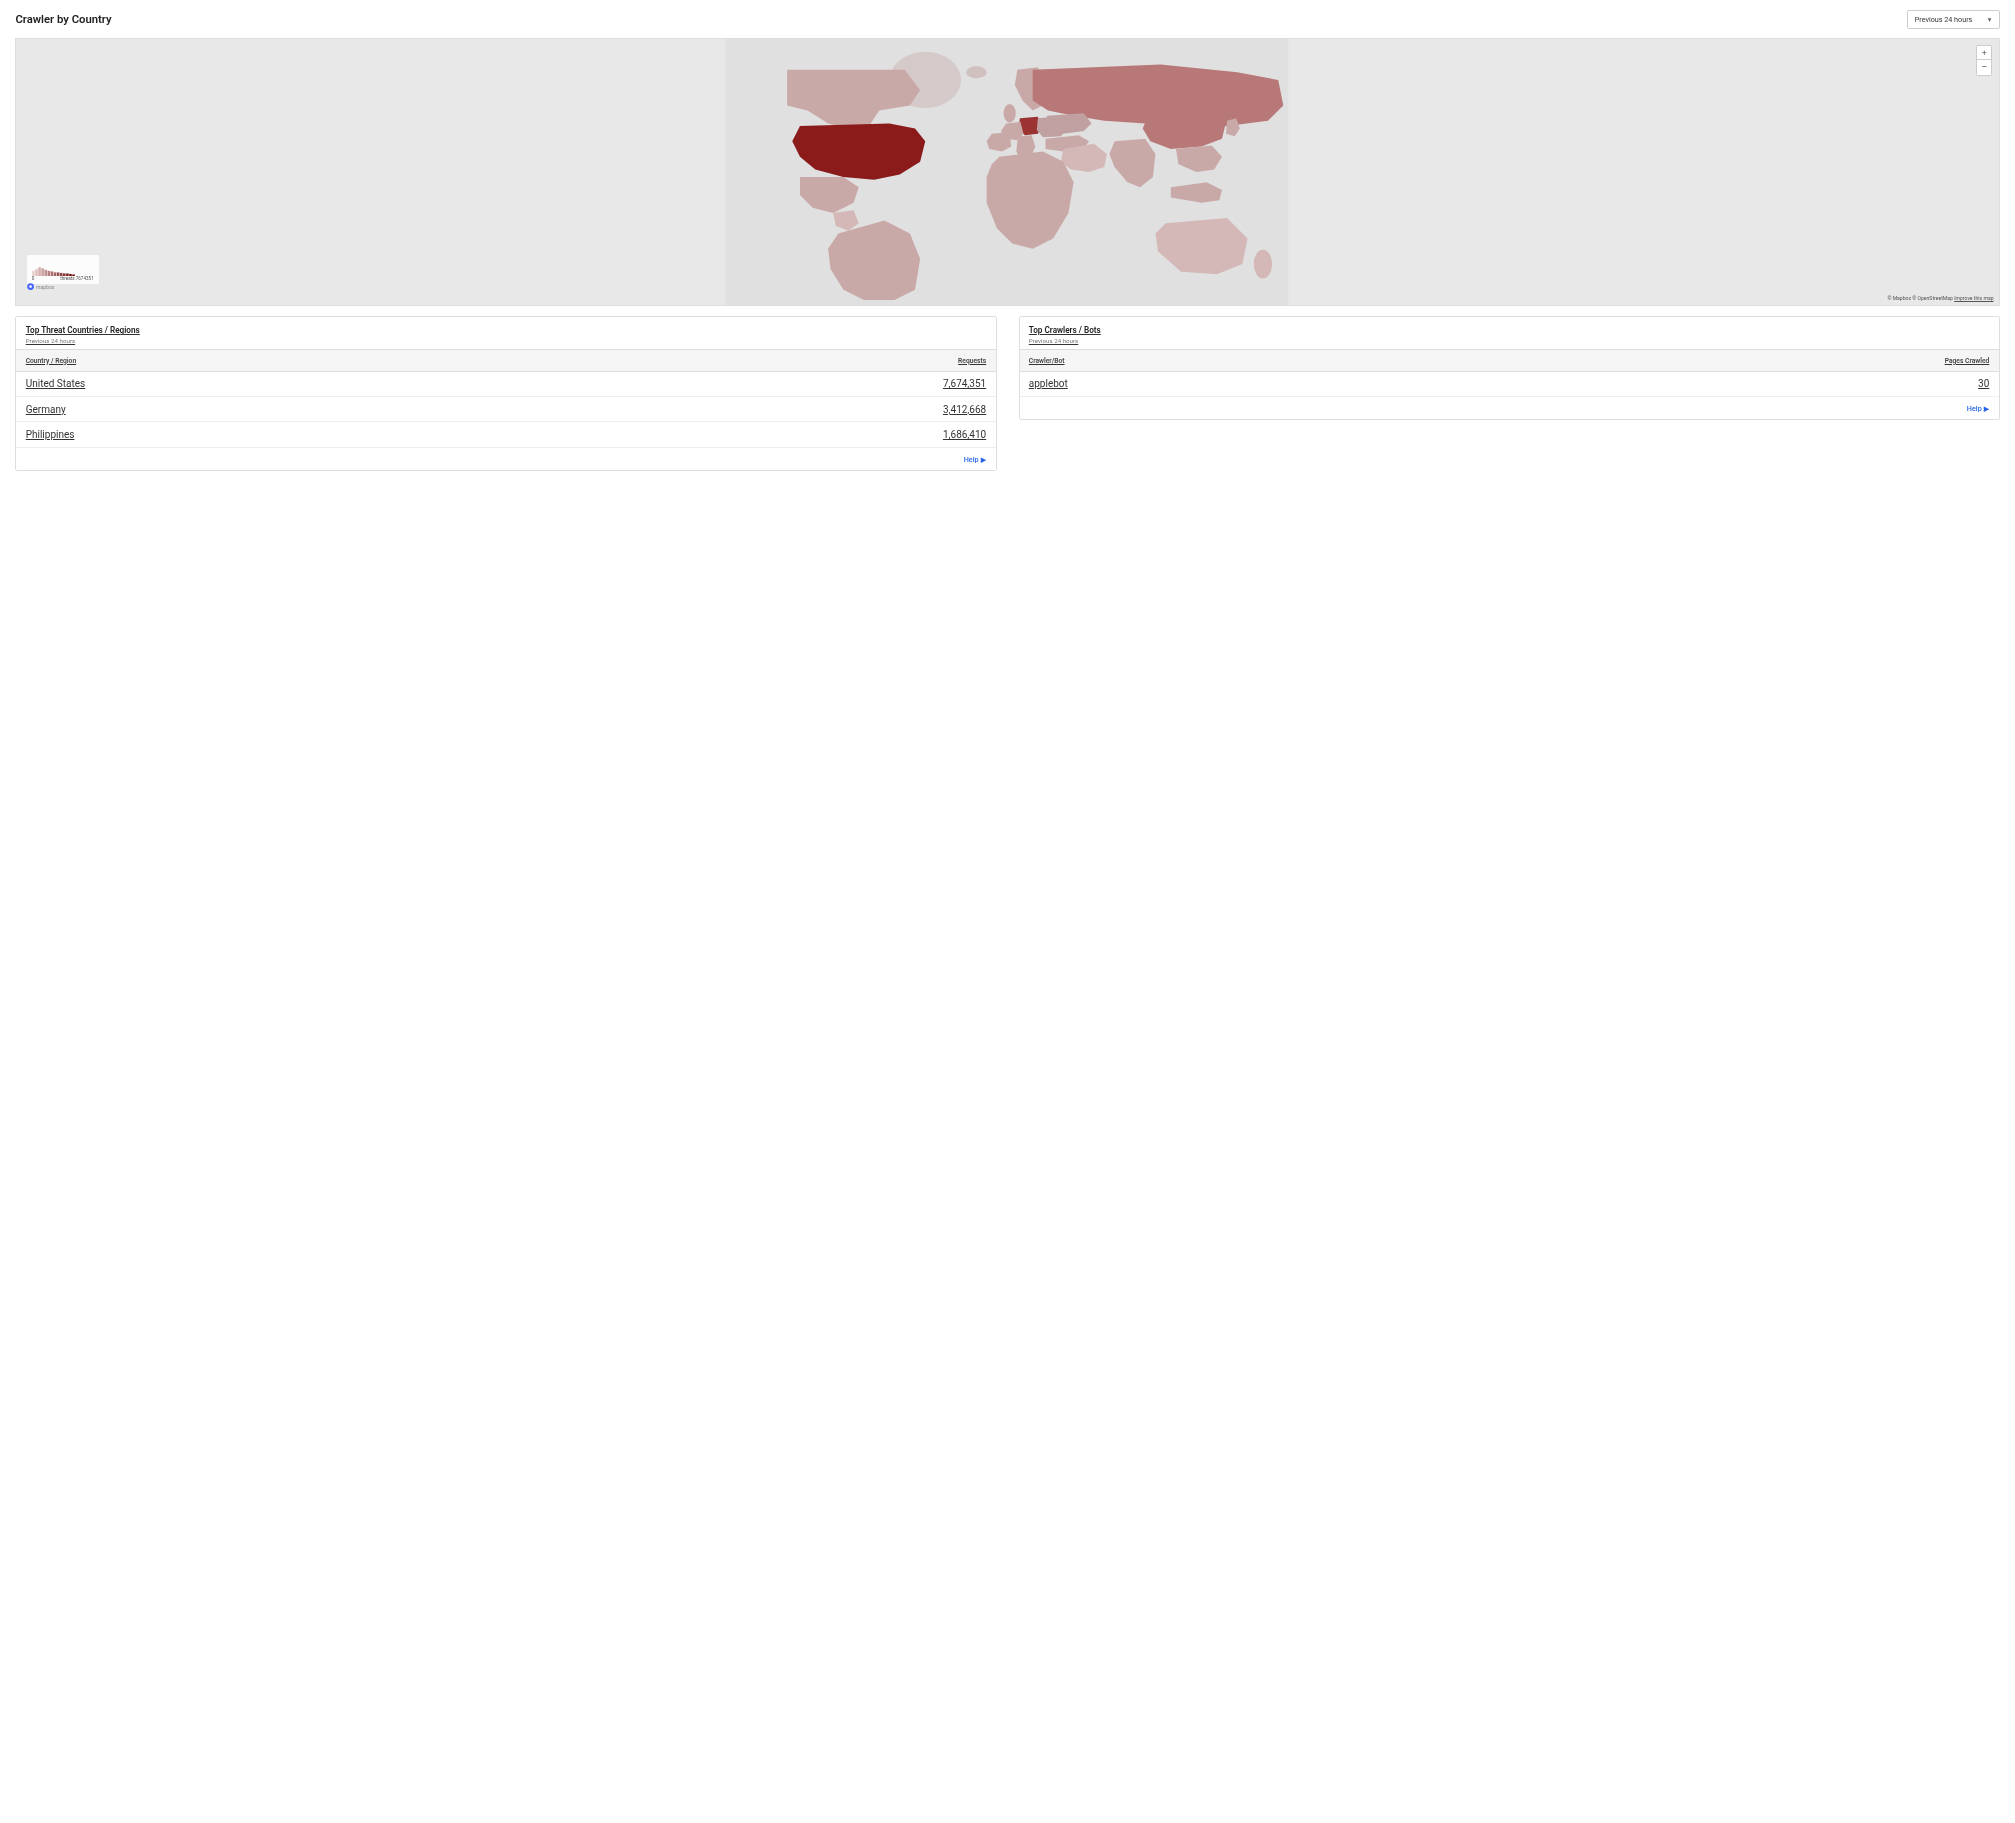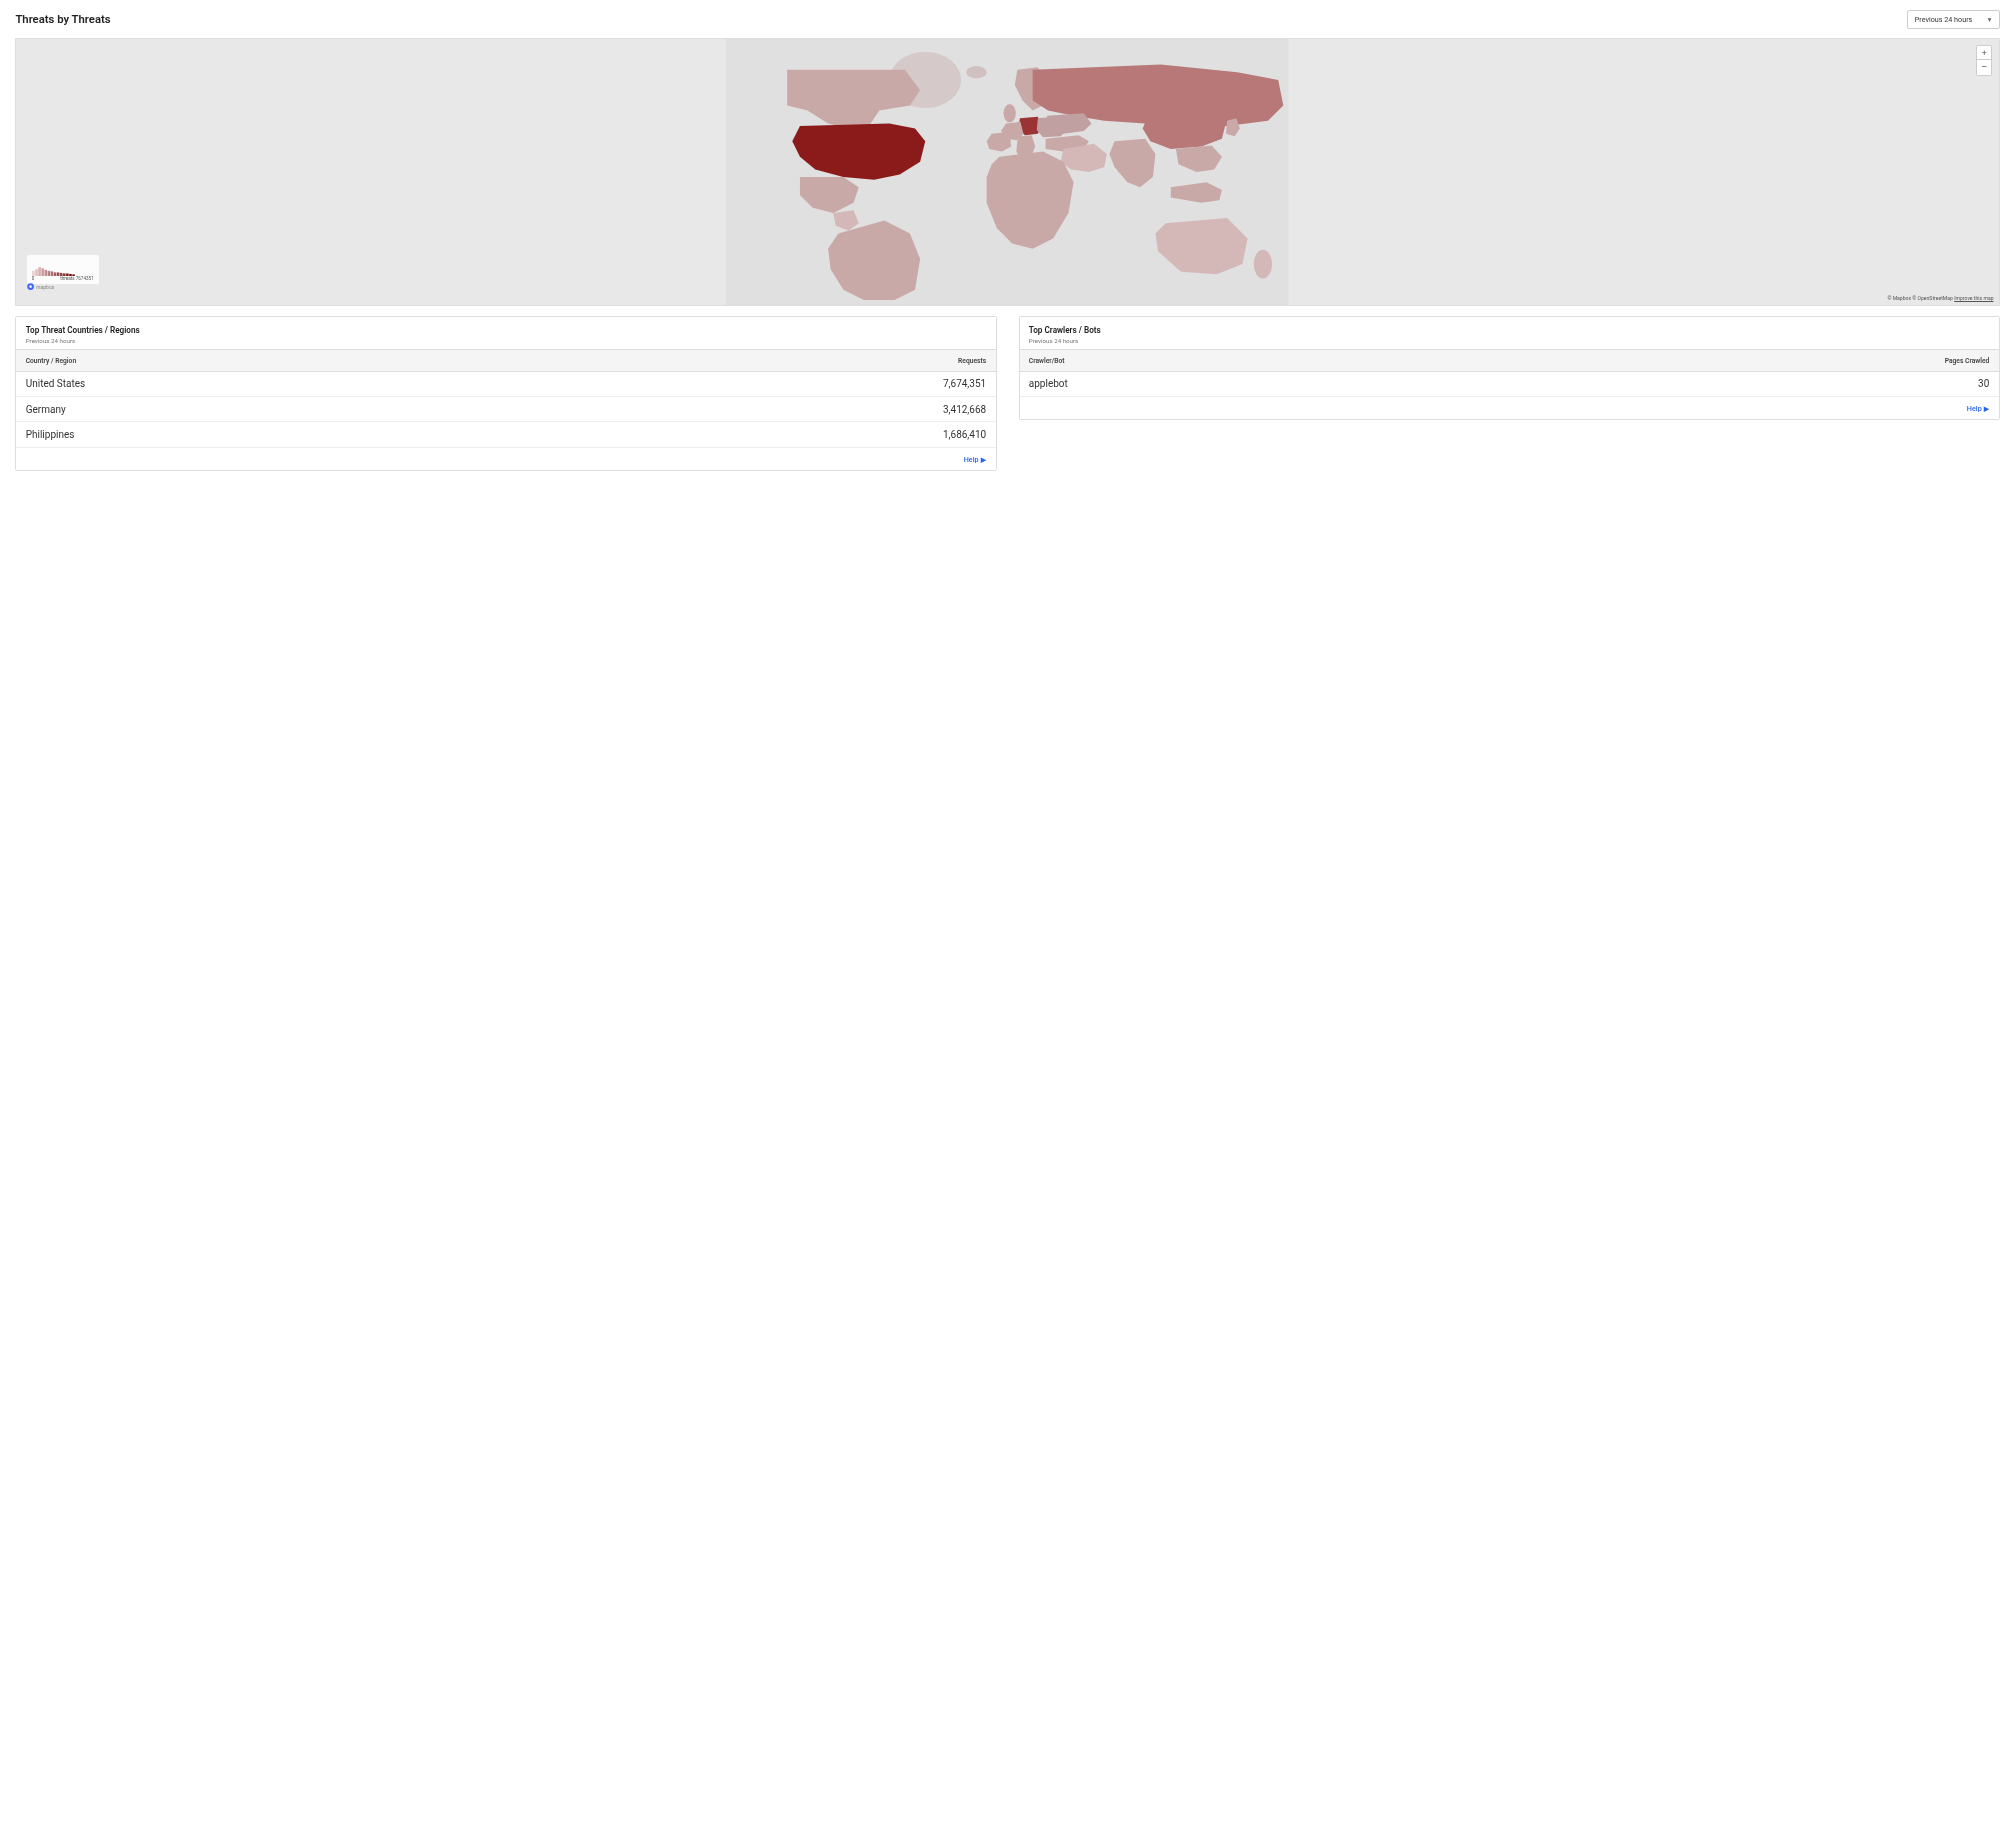--- a/index.html
+++ b/index.html
@@ -122,20 +122,21 @@
       display: flex;
       align-items: center;
       gap: 2.1px;
     }
 
     
     .tables-row {
       display: flex;
       gap: 22px;
       align-items: flex-start;
+      text-decoration: underline;
     }
 
     .table-card {
       flex: 1;
       border: 0.5px solid #ddd;
       border-radius: 2.1px;
       overflow: hidden;
     }
 
     .table-card-header {
@@ -199,21 +200,21 @@
       display: inline-flex;
       align-items: flex-start;
       gap: 2.1px;
       cursor: pointer;
     }
   </style>
 </head>
 <body>
 
 <div class="page-header">
-  <h1 class="page-title">Threats by Threats</h1>
+  <h1 class="page-title">Crawler by Country</h1>
   <div class="time-dropdown">
     <span>Previous 24 hours</span>
     <span class="chevron">▾</span>
   </div>
 </div>
 
 <div class="map-container">
   
   <svg class="map-svg" viewBox="0 0 1100 520" xmlns="http://www.w3.org/2000/svg">
 

